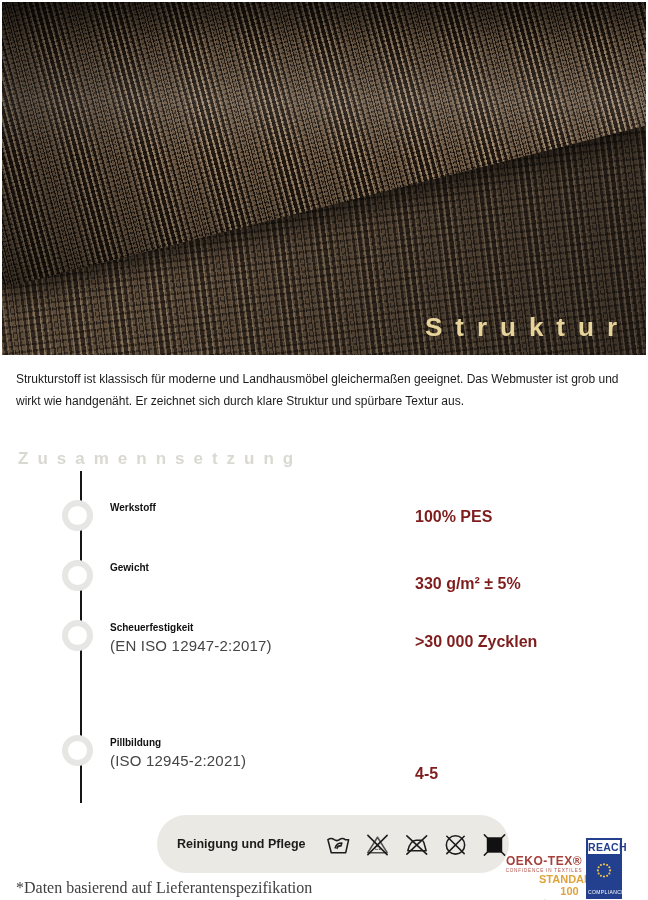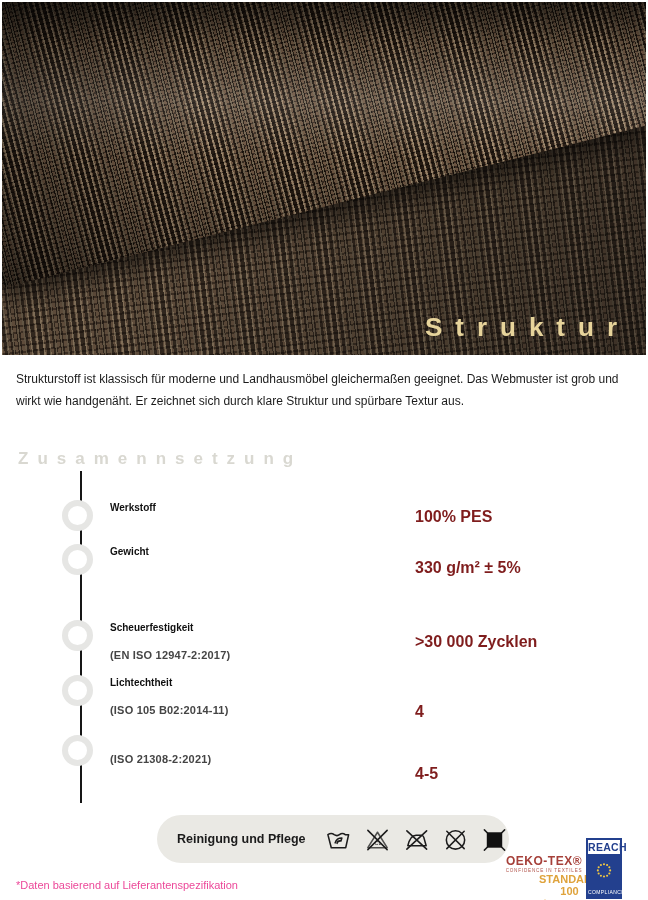--- a/index.html
+++ b/index.html
@@ -37,40 +37,40 @@
   .desc { position:absolute; left:16px; top:368px; width:620px;
     font-size:12px; line-height:22px; color:#1b1b1b; }
 
   
   .section-title { position:absolute; left:18px; top:449px;
     font-size:17px; font-weight:bold; letter-spacing:9px; color:#d9d8d1; }
 
   
   .tl-line { position:absolute; left:80px; top:471px; width:2px; height:332px; background:#161616; z-index:1; }
   .spec-row { position:absolute; left:62px; width:570px; height:40px; z-index:2; }
-  .row-1 { top:500px; } .row-2 { top:544px; } .row-3 { top:620px; } .row-4 { top:675px; } .row-5 { top:735px; }
+  .row-1 { top:500px; } .row-2 { top:560px; } .row-3 { top:620px; } .row-4 { top:675px; } .row-5 { top:735px; }
   .marker { position:absolute; left:0; top:0; width:31px; height:31px; border-radius:50%;
     border:6px solid #e6e6e4; background:#ffffff; }
   .labels { position:absolute; left:48px; top:2px; width:280px; }
   .spec-label { font-size:10px; font-weight:bold; color:#101010; }
-  .spec-standard { font-size:11px; color:#454545; margin-top:16px; letter-spacing:.2px;font-weight:bold; }
+  .spec-standard { font-size:15px; color:#454545; margin-top:4px; letter-spacing:.2px; }
   .spec-value { position:absolute; left:353px; font-size:16px; font-weight:bold; color:#7f1d1d; white-space:nowrap;margin-top:10px; }
   .row-1 .spec-value { top:-2px; } .row-2 .spec-value { top:5px;text-align:right; } .row-3 .spec-value { top:3px; }
   .row-4 .spec-value { top:18px; } .row-5 .spec-value { top:20px;text-align:right; }
 
   
-  .pill { position:absolute; left:157px; top:815px; width:352px; height:48px;
+  .pill { position:absolute; left:157px; top:815px; width:352px; height:58px;
     background:#eae9e4; border-radius:32px; display:flex; align-items:center; padding:0 20px; z-index:2; }
   .pill-label { font-size:12.5px; font-weight:bold; color:#1b1b1b; white-space:nowrap; margin-right:20px; }
   .icons { display:flex; gap:12px; align-items:center; }
   .care-icon { width:27px; height:27px; display:inline-block; }
   .care-icon svg { width:100%; height:100%; display:block; }
 
   
-  .footnote { position:absolute; left:16px; top:879px; font-size:11px; color:#ec4899; }
+  .footnote { position:absolute; left:16px; top:879px; font-size:16px; color:#404040;font-family:Liberation Serif, serif; }
 
   
   .oekotex { position:absolute; left:494px; top:855px; width:100px; text-align:center; line-height:1.05; }
   .ot-line1 { color:#a6403a; font-weight:bold; font-size:12px; letter-spacing:.5px; }
   .ot-line2 { color:#b2544b; font-size:4.6px; letter-spacing:.8px; margin-top:1px; }
   .ot-line3 { color:#dfa33c; font-weight:bold; font-size:11px; margin-top:1px; display:inline-block;padding-left:45px; }
   .ot-flower { display:inline-block; vertical-align:middle; margin-left:2px; }
   .reach { position:absolute; left:586px; top:838px; width:36px; height:61px;
     background:#ffffff; border:2px solid #23408e; display:flex; flex-direction:column; }
   .reach-top { color:#23408e; font-weight:bold; font-size:10.5px; text-align:center; padding-top:1px; letter-spacing:.3px; }
@@ -118,33 +118,26 @@
 
   <div class="spec-row row-3">
     <div class="marker"></div>
     <div class="labels">
       <div class="spec-label">Scheuerfestigkeit</div>
       <div class="spec-standard">(EN ISO 12947-2:2017)</div>
     </div>
     <div class="spec-value">&gt;30 000 Zycklen</div>
   </div>
 
-  <div class="spec-row row-4">
-    <div class="marker"></div>
-    <div class="labels">
-      <div class="spec-label">Lichtechtheit</div>
-      <div class="spec-standard">(ISO 105 B02:2014-11)</div>
-    </div>
-    <div class="spec-value">4</div>
-  </div>
 
   <div class="spec-row row-5">
     <div class="marker"></div>
     <div class="labels">
-      <div class="spec-standard">(ISO 21308-2:2021)</div>
+      <div class="spec-label">Pillbildung</div>
+      <div class="spec-standard">(ISO 12945-2:2021)</div>
     </div>
     <div class="spec-value">4-5</div>
   </div>
 
   <div class="pill">
     <span class="pill-label">Reinigung und Pflege</span>
     <span class="icons" id="care-icons">
         <span class="care-icon">
           <svg viewBox="0 0 28 28">
             <path fill="none" stroke="#1c1c1c" stroke-width="1.6" stroke-linecap="round" stroke-linejoin="round" d="M3 9 Q6.5 6.5 9.5 9 Q12.5 11 15 9 Q18 6.5 21 9 L24.5 9 L21.5 22.5 L6.5 22.5 Z"></path>

